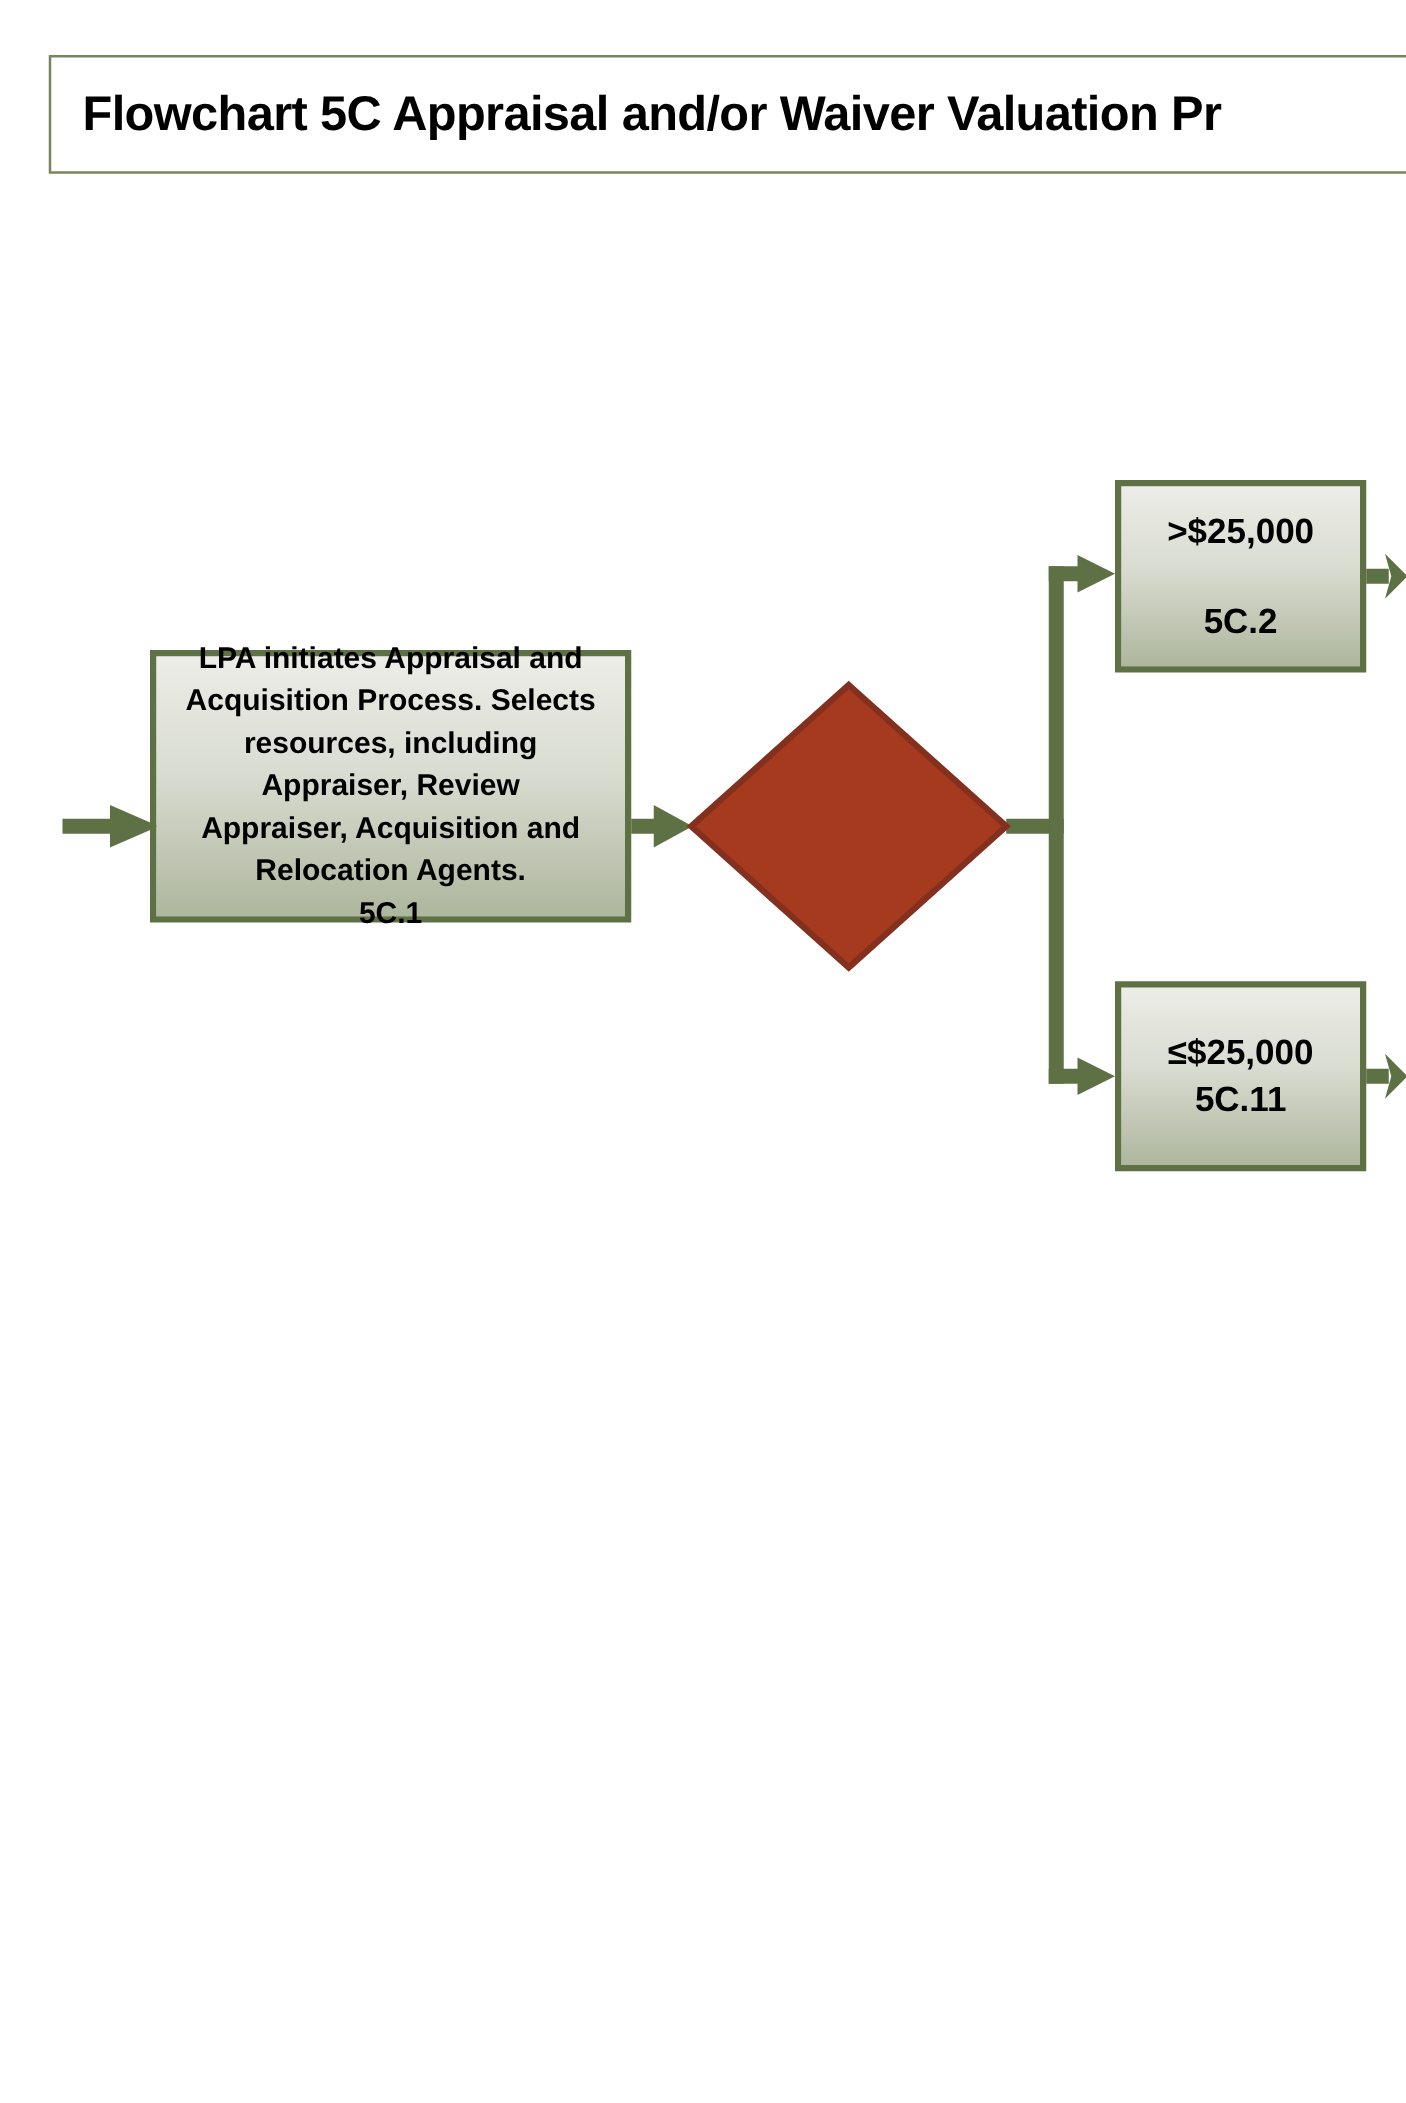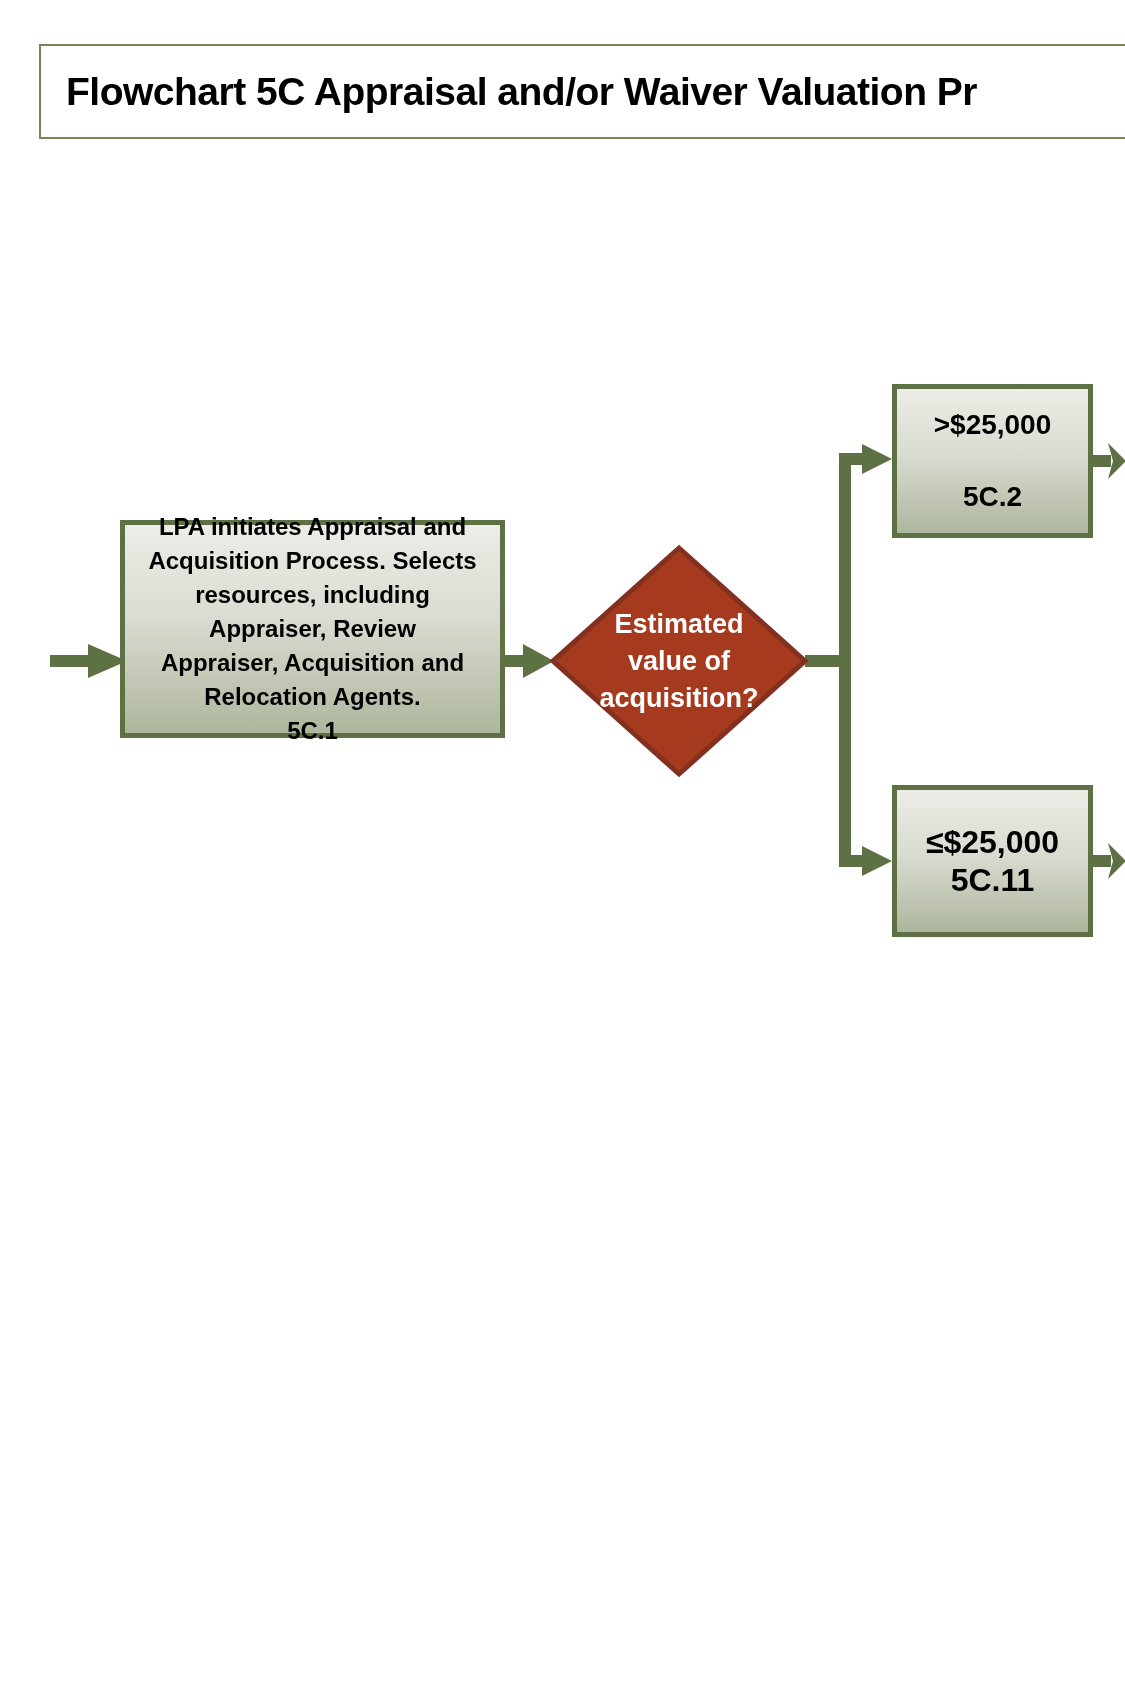--- a/index.html
+++ b/index.html
@@ -39,21 +39,21 @@
   }
   .process-box .box-text { white-space: pre; }
 
   #start-box { left: 120px; top: 520px; width: 385px; height: 218px; }
   #start-box .box-text { font-size: 24px; line-height: 34px; }
 
   #over25k-box { left: 892px; top: 384px; width: 201px; height: 154px; }
   #over25k-box .box-text { font-size: 28px; line-height: 36px; white-space: pre-line; }
 
   #under25k-box { left: 892px; top: 785px; width: 201px; height: 152px; }
-  #under25k-box .box-text { font-size: 32px; line-height: 38px; white-space: pre-line; }
+  #under25k-box .box-text { font-size: 28px; line-height: 38px; white-space: pre-line; }
 
   .decision-label {
     position: absolute;
     left: 553px; top: 549px; width: 252px; height: 224px;
     display: flex; align-items: center; justify-content: center;
     text-align: center;
     color: #ffffff; font-weight: bold;
     font-size: 27px; line-height: 37px;
     white-space: pre-line;
     z-index: 2;
@@ -111,23 +111,20 @@
   <div class="process-box" id="start-box">
     <div class="box-text">LPA initiates Appraisal and
 Acquisition Process. Selects
 resources, including
 Appraiser, Review
 Appraiser, Acquisition and
 Relocation Agents.
 5C.1</div>
   </div>
 
-  <div class="decision-label">Estimated
-value of
-acquisition?</div>
 
   <div class="process-box" id="over25k-box">
     <div class="box-text">&gt;$25,000
 
 5C.2</div>
   </div>
 
   <div class="process-box" id="under25k-box">
     <div class="box-text">≤$25,000
 5C.11</div>

